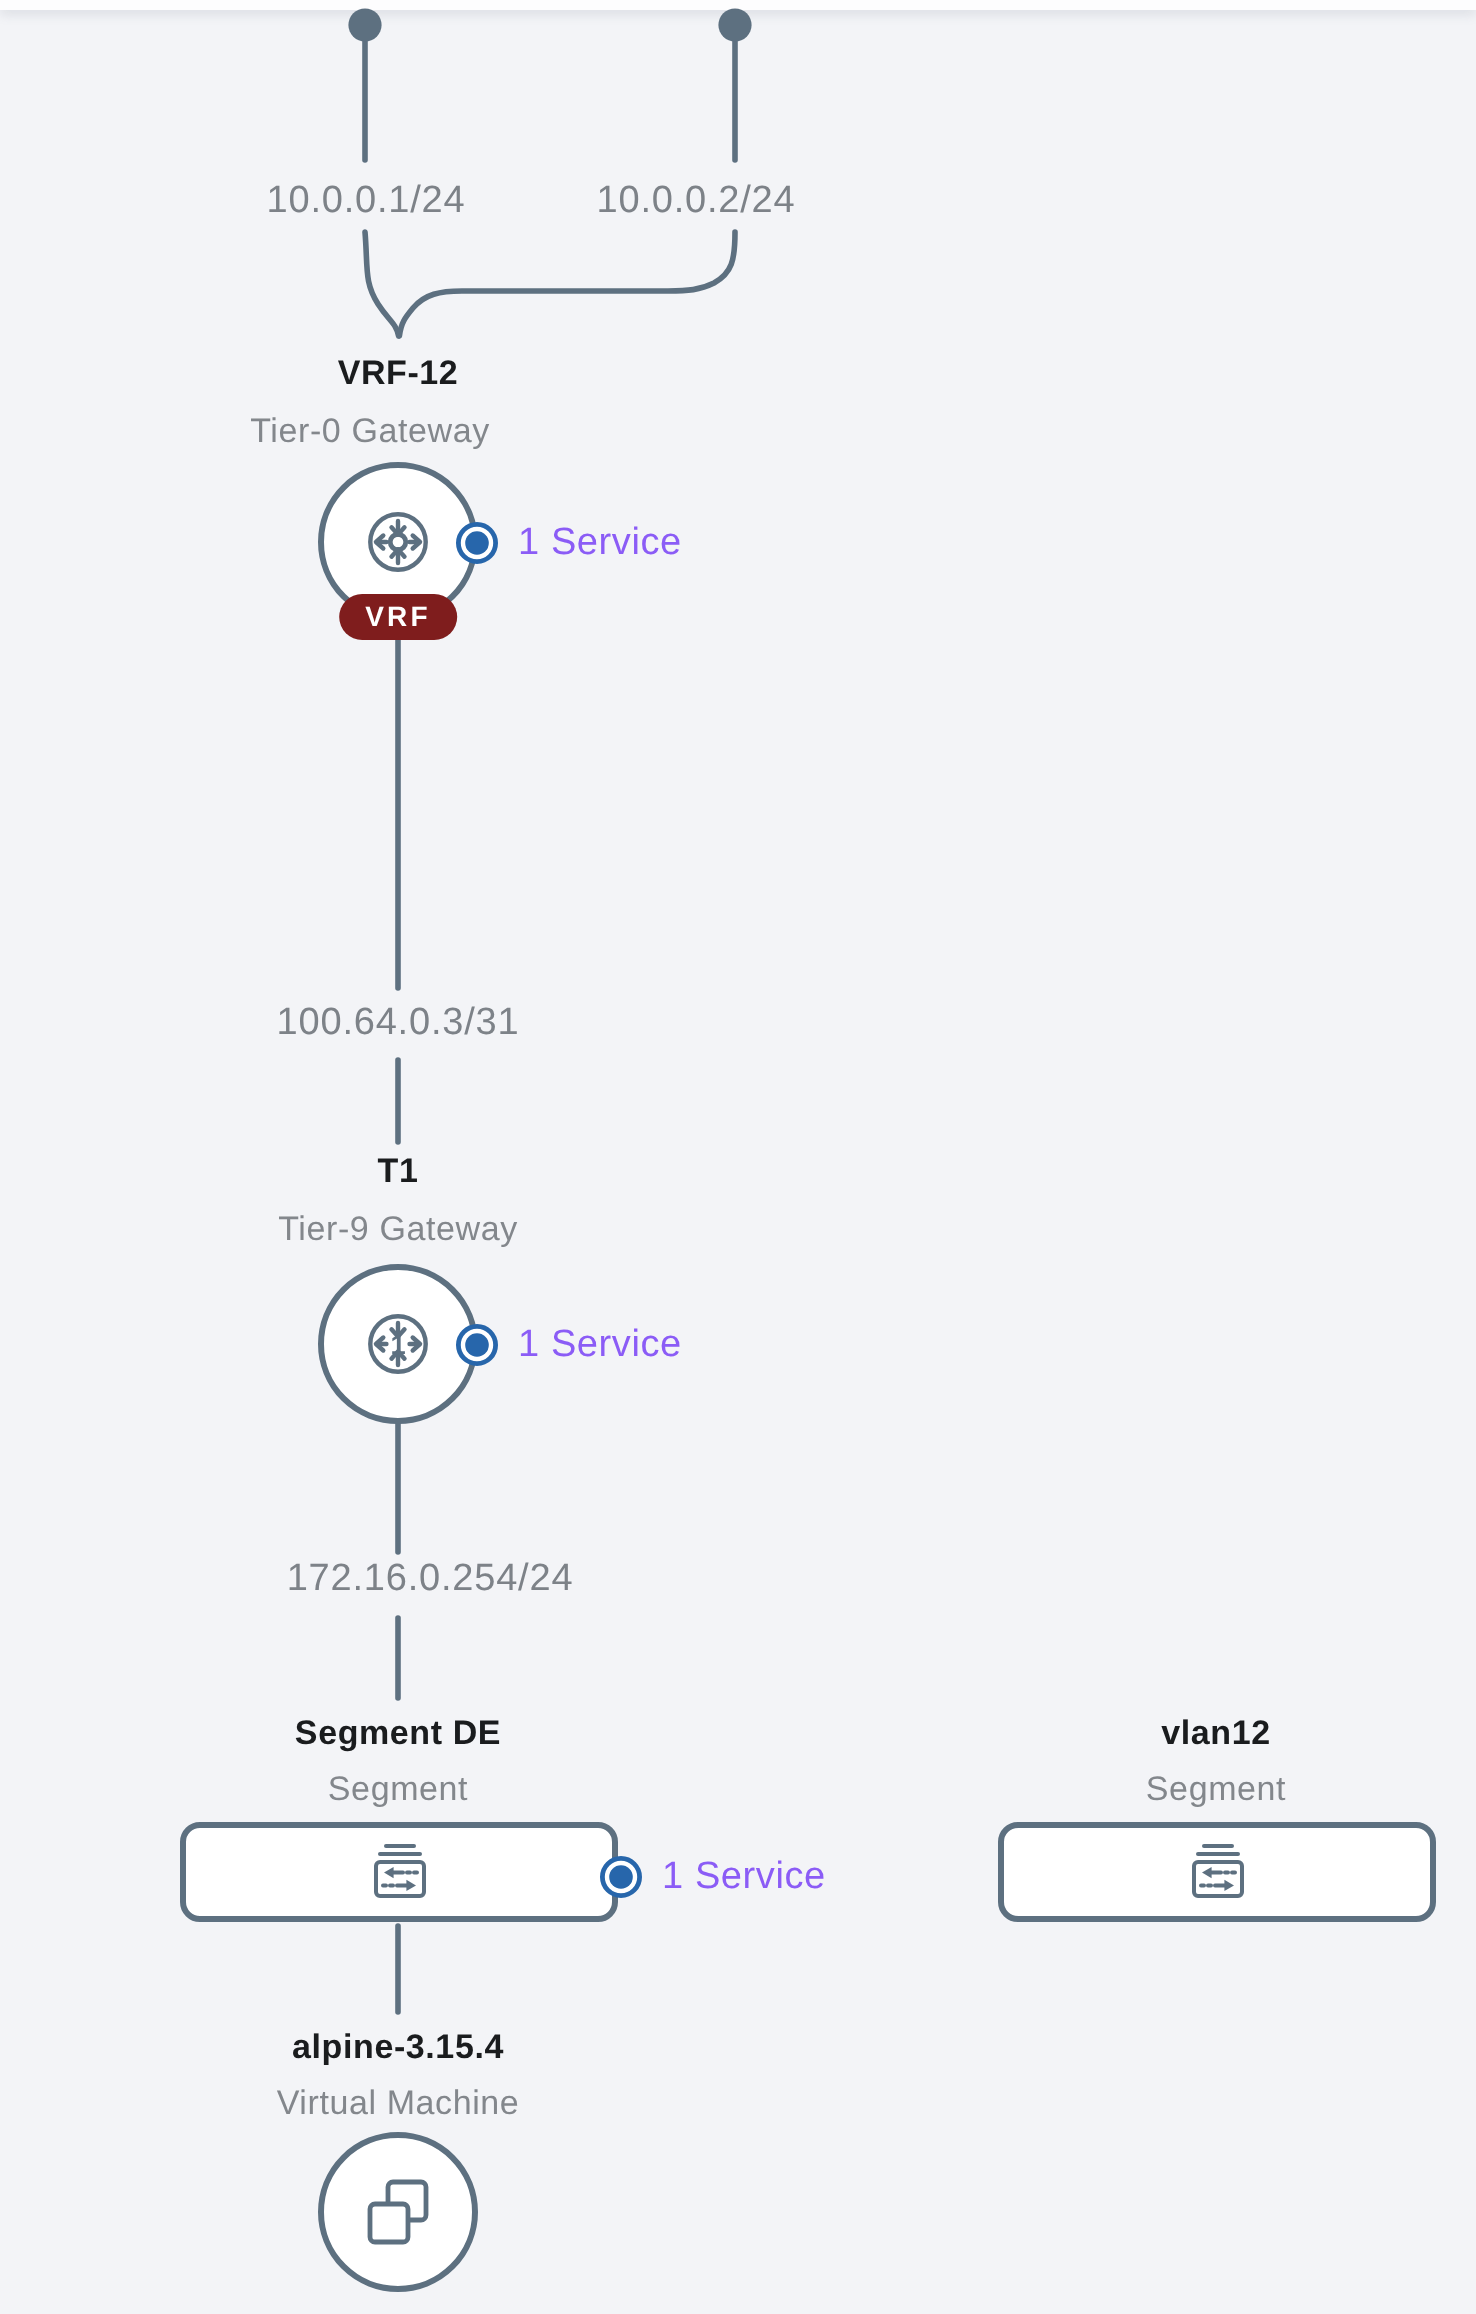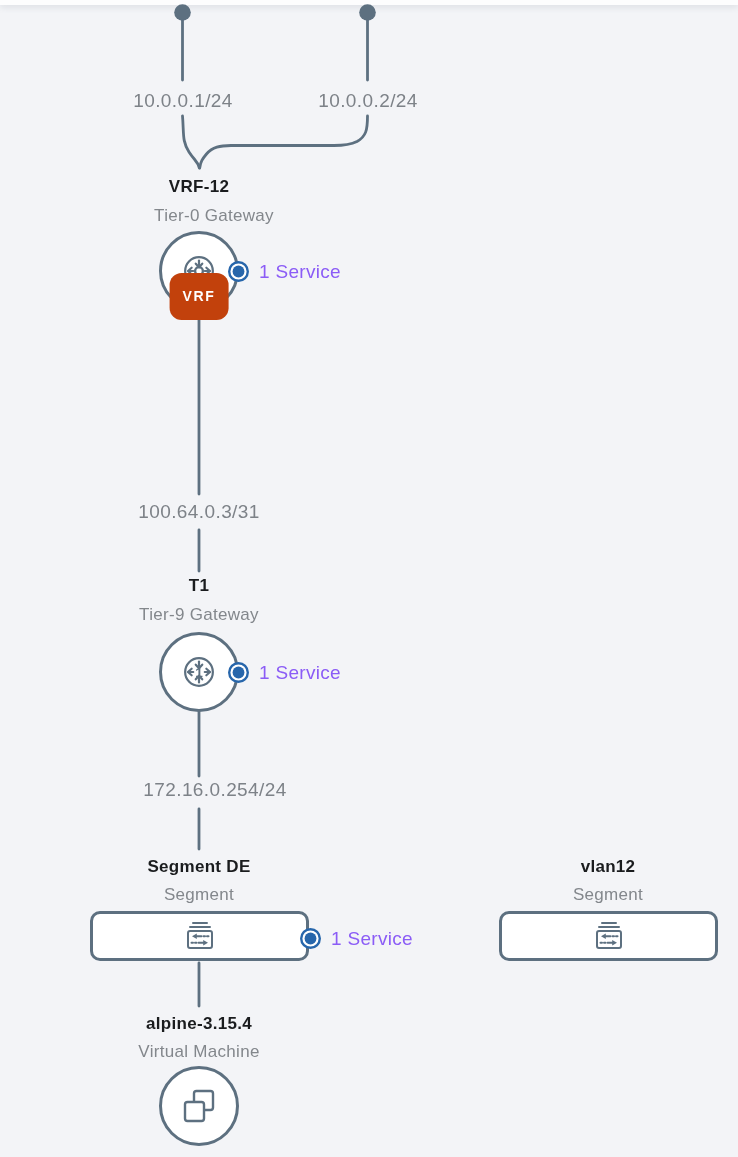--- a/index.html
+++ b/index.html
@@ -29,22 +29,22 @@
     border:3px solid #5d7080;border-radius:50%;background:#fff;
     display:flex;align-items:center;justify-content:center;cursor:pointer;
   }
   .rect-node{
     position:absolute;width:219px;height:50px;box-sizing:border-box;z-index:4;
     border:3px solid #5d7080;border-radius:10px;background:#fff;
     display:flex;align-items:center;justify-content:center;cursor:pointer;
   }
   .vrf-pill{
     position:absolute;left:50%;bottom:-12px;transform:translateX(-50%);z-index:5;
-    background:#c2410c;color:#fff;font-size:14px;font-weight:bold;
-    letter-spacing:1.6px;padding:15px 13px;border-radius:12px;line-height:1.2;
+    background:#7f1d1d;color:#fff;font-size:14px;font-weight:bold;
+    letter-spacing:1.6px;padding:3px 13px;border-radius:12px;line-height:1.2;
   }
   .service-badge{
     position:absolute;display:flex;align-items:center;gap:9px;z-index:5;
     color:#8b5cf6;font-size:19px;letter-spacing:.3px;cursor:pointer;white-space:nowrap;
   }
 </style>
 </head>
 <body>
 
 <div class="canvas">
@@ -63,26 +63,26 @@
       <path d="M199 809 V849"></path>
       <path d="M199 963 V1006"></path>
     </g>
     <g fill="#5d7080" stroke="none">
       <circle cx="182.5" cy="12.5" r="8.3"></circle>
       <circle cx="367.5" cy="12.5" r="8.3"></circle>
     </g>
   </svg>
 
   <span class="edge-label" style="left:183px;top:101px">10.0.0.1/24</span>
-  <span class="edge-label" style="left:368px;top:101px">10.0.0.2/24</span>
+  <span class="edge-label" style="left:348px;top:101px">10.0.0.2/24</span>
   <span class="edge-label" style="left:199px;top:512px">100.64.0.3/31</span>
   <span class="edge-label" style="left:215px;top:790px">172.16.0.254/24</span>
 
   <div class="node-title" style="left:199px;top:187px">VRF-12</div>
-  <div class="node-subtitle" style="left:214px;top:216px">Tier-0 Gateway</div>
+  <div class="node-subtitle" style="left:185px;top:216px">Tier-0 Gateway</div>
   <div class="circle-node" style="left:159px;top:231px">
     <svg width="42" height="42" viewBox="0 0 40 40">
       <g fill="none" stroke="#5d7080" stroke-width="2.1" stroke-linecap="round" stroke-linejoin="round">
         <circle cx="20" cy="20" r="13.2"></circle>
         <path d="M20 10 V14.5"></path>
           <path d="M16.9 13 L20 16.5 L23.1 13"></path>
         <path d="M20 30 V25.5"></path>
           <path d="M16.9 27 L20 23.5 L23.1 27"></path>
         <path d="M10 20 H14.5"></path>
           <path d="M13 16.9 L9.5 20 L13 23.1"></path>

